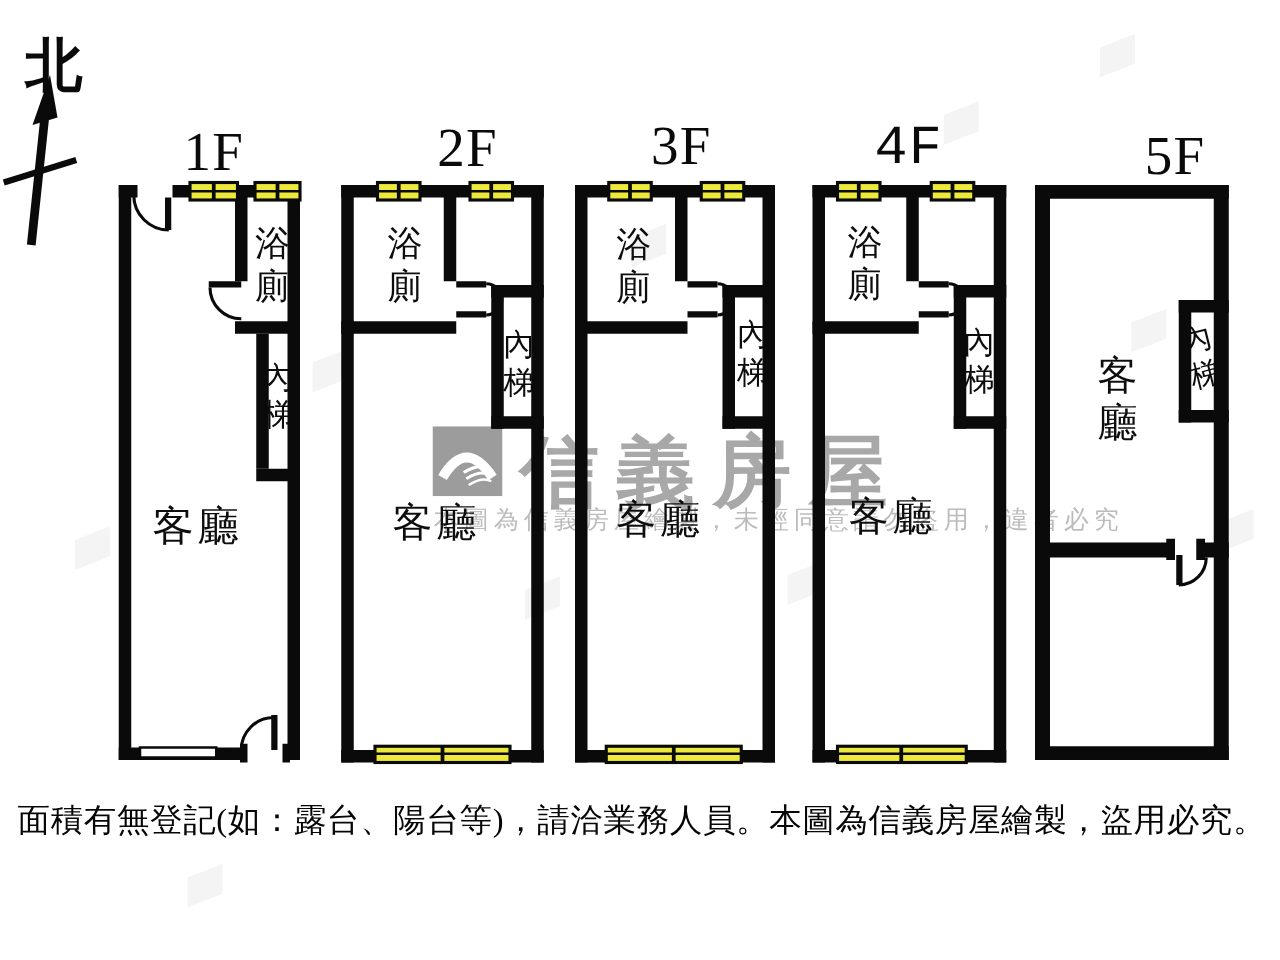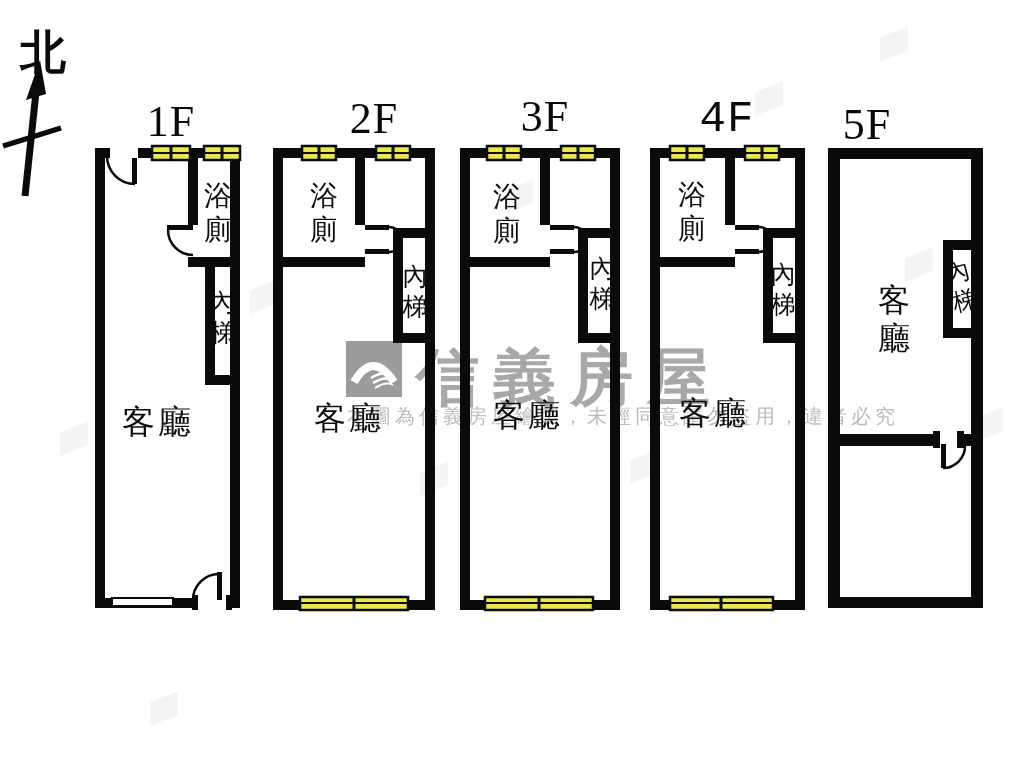--- a/index.html
+++ b/index.html
@@ -228,21 +228,21 @@
     </g>
   </svg>
 
   <div id="labels">
     <div class="abs compass-label" style="left:20px;top:30px;">北</div>
 
     <div class="abs floor-label" style="left:171px;top:100px;">1F</div>
     <div class="abs floor-label" style="left:362px;top:97px;margin-left:12px;">2F</div>
     <div class="abs floor-label" style="left:545px;top:95px;">3F</div>
     <div class="abs floor-label" style="left:727px;top:97px;font-family:Liberation Mono, monospace;">4F</div>
-    <div class="abs floor-label" style="left:867px;top:103px;">5F</div>
+    <div class="abs floor-label" style="left:940px;top:103px;">5F</div>
 
     <div class="abs vlabel" style="left:202px;top:179px;width:32px;font-size:28px;">浴廁</div>
     <div class="abs vlabel" style="left:208px;top:288px;width:28px;font-size:25px;">內梯</div>
     <div class="abs hlabel" style="left:122px;top:406px;font-size:33px;">客廳</div>
 
     <div class="abs vlabel" style="left:308px;top:179px;width:32px;font-size:28px;">浴廁</div>
     <div class="abs vlabel" style="left:401px;top:262px;width:28px;font-size:25px;">內梯</div>
     <div class="abs hlabel" style="left:314px;top:402px;font-size:32px;">客廳</div>
 
     <div class="abs vlabel" style="left:491px;top:180px;width:32px;font-size:28px;">浴廁</div>
@@ -250,16 +250,17 @@
     <div class="abs hlabel" style="left:493px;top:399px;font-size:32px;">客廳</div>
 
     <div class="abs vlabel" style="left:676px;top:178px;width:32px;font-size:28px;">浴廁</div>
     <div class="abs vlabel" style="left:769px;top:260px;width:28px;font-size:25px;">內梯</div>
     <div class="abs hlabel" style="left:679px;top:397px;font-size:32px;">客廳</div>
 
     <div class="abs vlabel" style="left:876px;top:282px;width:36px;font-size:32px;line-height:1.18;">客廳</div>
     <div class="abs vlabel rot" style="left:948px;top:258px;width:26px;font-size:24px;">內梯</div>
 
     <div class="abs disclaimer" style="left:14px;top:641px;">
+      <div>面積有無登記(如：露台、陽台等)，請洽業務人員。本圖為信義房屋繪製，盜用必究。</div>
     </div>
   </div>
 
 </div>
 
 </body></html>

